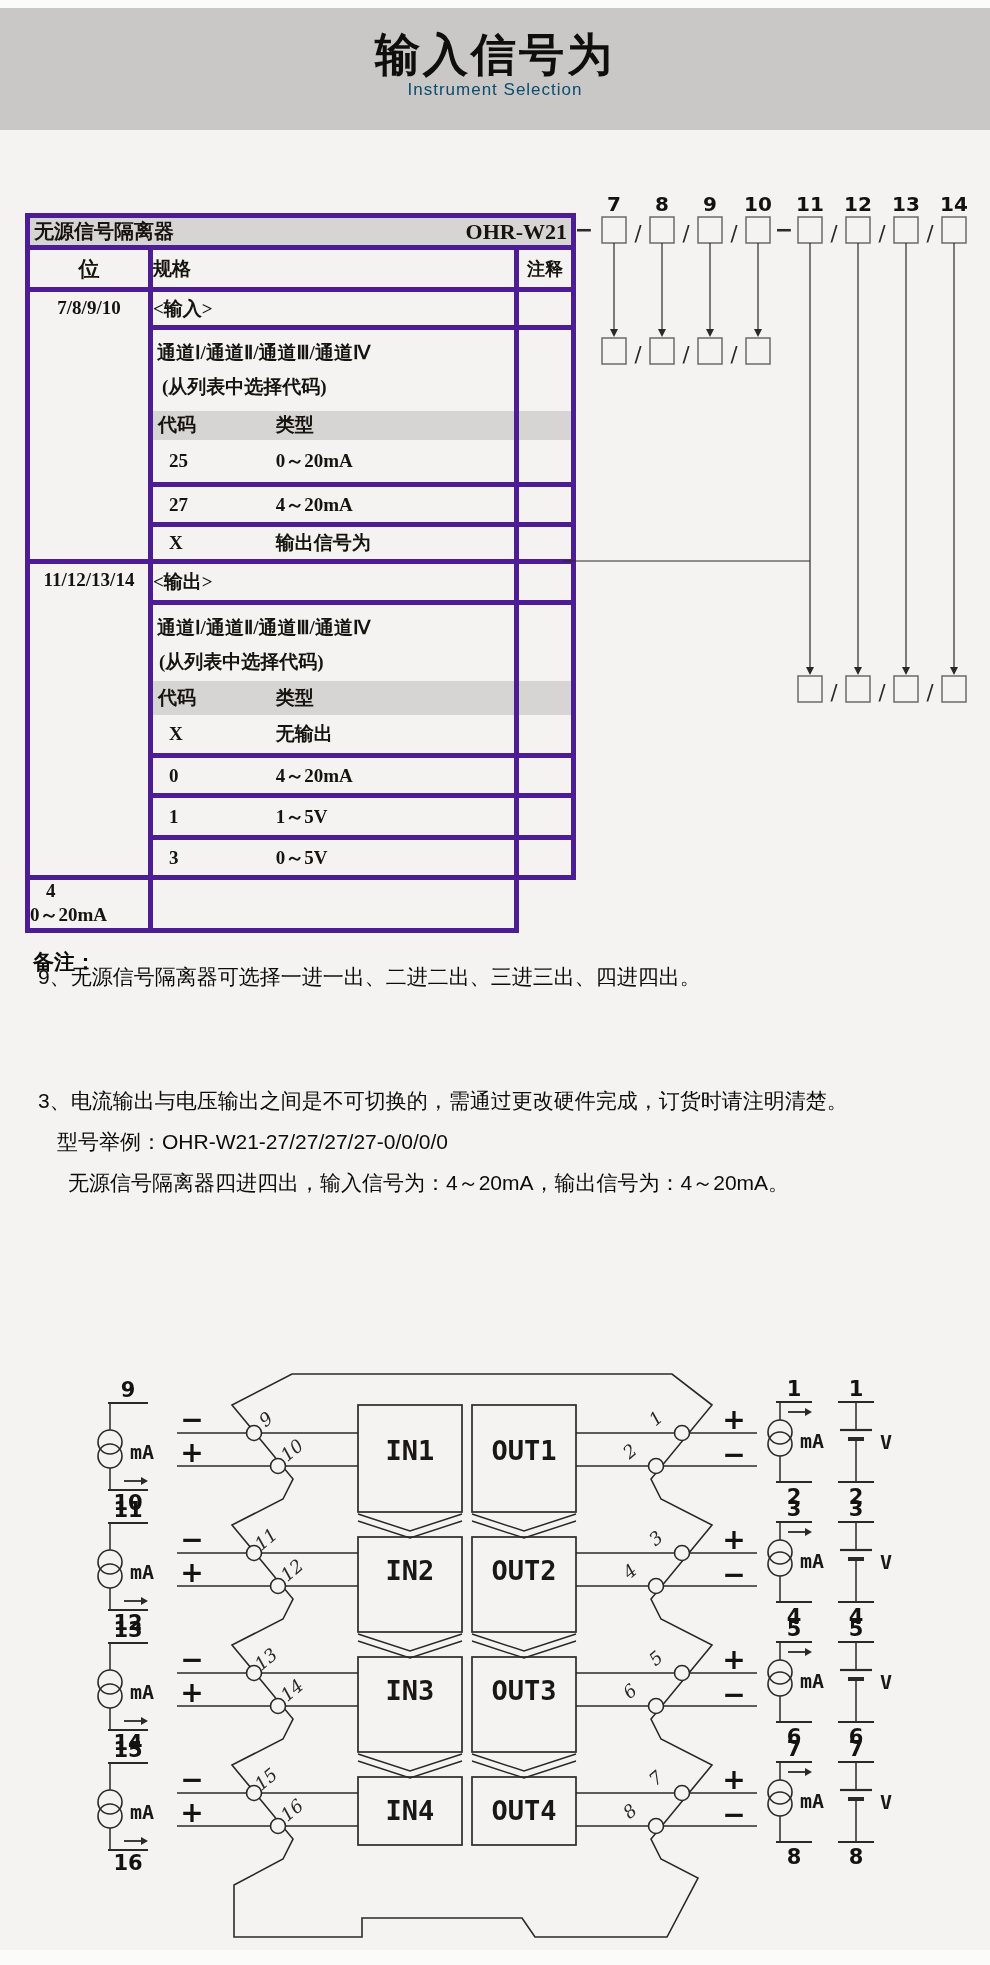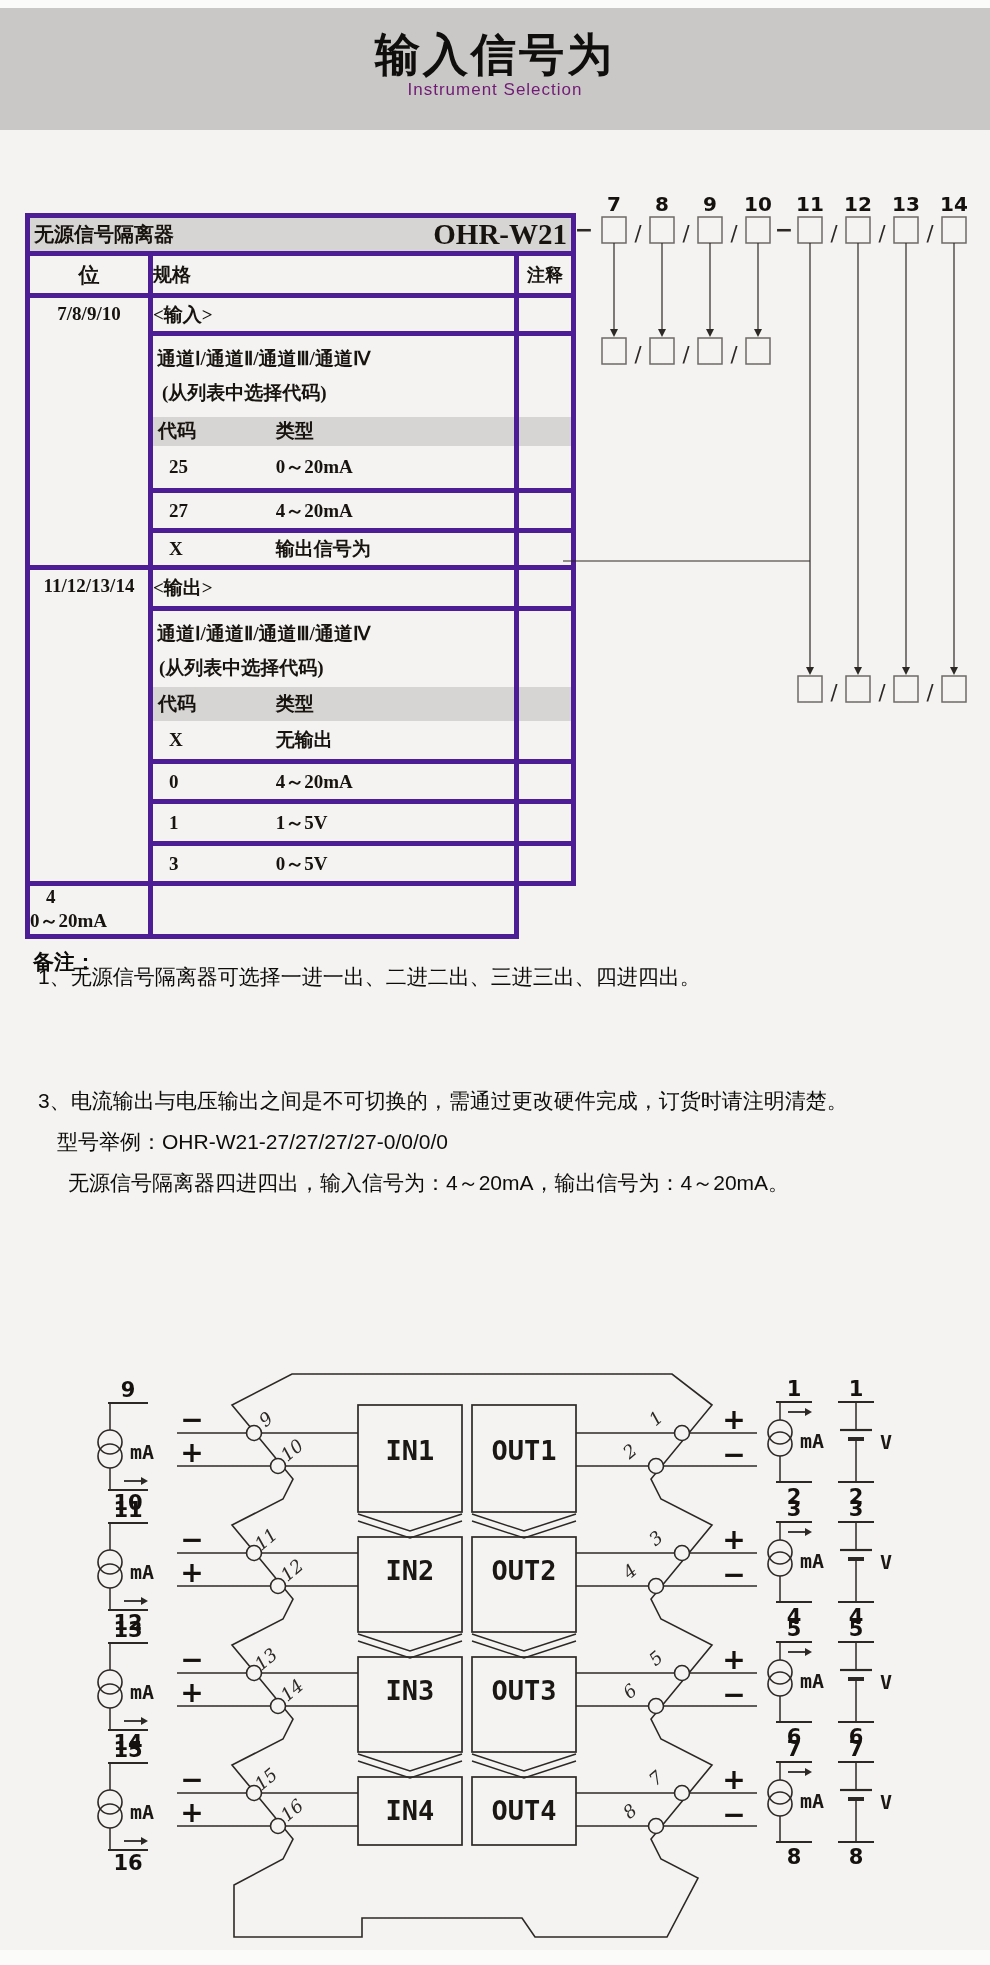--- a/index.html
+++ b/index.html
@@ -3,21 +3,21 @@
 <meta charset="utf-8">
 <style>
   html,body{margin:0;padding:0;background:#e9e8e6;}
   #page{position:relative;width:990px;height:1965px;background:#f4f3f1;overflow:hidden;
         font-family:"Liberation Sans",sans-serif;color:#14110f;}
   .strip{position:absolute;left:0;width:990px;background:#fbfbfa;}
   
   .banner{position:absolute;left:0;width:990px;background:#cac8c6;text-align:center;}
   .banner .bt{font-family:"Liberation Sans",sans-serif;font-weight:bold;font-size:45px;
               letter-spacing:3px;color:#100e0c;padding-top:22px;line-height:50px;}
-  .banner .bs{font-size:17px;color:#701a75;letter-spacing:1px;line-height:20px;}
+  .banner .bs{font-size:17px;color:#0c4a6e;letter-spacing:1px;line-height:20px;}
   
   #sel-table{position:absolute;left:25px;top:213px;border-collapse:collapse;table-layout:fixed;
              font-family:"Liberation Serif",serif;font-weight:bold;color:#17130f;}
   #sel-table td{border:5px solid #4c1d95;padding:0;vertical-align:middle;font-size:19px;}
   #sel-table td.hdr{background:#d7d5d3;}
   #sel-table .no-b{border-bottom:none;}
   #sel-table .no-t{border-top:none;}
   .pos-cell{text-align:center;vertical-align:top !important;padding-top:5px !important;font-size:19px;}
   .spec-title{font-size:21px;padding-left:4px;}
   .code-col{display:inline-block;width:118px;padding-left:16px;box-sizing:border-box;}
@@ -52,21 +52,21 @@
     <colgroup>
         <col style="width:115px">
         <col style="width:366px">
         <col style="width:57px">
       </colgroup>
     <tbody>
         <tr style="height:32px">
       <td colspan="3" class="hdr">
         <div style="display:flex;justify-content:space-between;align-items:center;padding:0 4px;">
           <span style="font-size:20px;">无源信号隔离器</span>
-          <span style="font-size:29px;">OHR-W21</span>
+          <span style="font-size:22px;">OHR-W21</span>
         </div>
       </td>
     </tr>
     <tr style="height:42px">
       <td style="text-align:center;font-size:21px;">位</td>
       <td class="spec-title">规格</td>
       <td style="text-align:center;font-size:18px;">注释</td>
     </tr>
     <tr style="height:38px">
       <td rowspan="6" class="pos-cell">7/8/9/10</td>
@@ -159,21 +159,21 @@
       <td>
         <span class="code-col">4</span>
         <span>0～20mA</span>
       </td>
       <td></td>
     </tr>
   </tbody>
     </table>
 
   <div class="note" style="left:33px;top:948px;font-weight:bold;">备注：</div>
-  <div class="note" style="left:38px;top:963px;">1、无源信号隔离器可选择一进一出、二进二出、三进三出、四进四出。</div>
+  <div class="note" style="left:38px;top:963px;">9、无源信号隔离器可选择一进一出、二进二出、三进三出、四进四出。</div>
   <div class="note" style="left:38px;top:1087px;">3、电流输出与电压输出之间是不可切换的，需通过更改硬件完成，订货时请注明清楚。</div>
   <div class="note" style="left:57px;top:1128px;">型号举例：OHR-W21-27/27/27/27-0/0/0/0</div>
   <div class="note" style="left:68px;top:1169px;">无源信号隔离器四进四出，输入信号为：4～20mA，输出信号为：4～20mA。</div>
 
 
   <div class="strip" style="top:1950px;height:15px;"></div>
 
   <svg id="diagram" width="990" height="1965" viewBox="0 0 990 1965">
       <text x="584" y="237" class="t-dash" text-anchor="middle">−</text>
       <text x="784" y="237" class="t-dash" text-anchor="middle">−</text>

